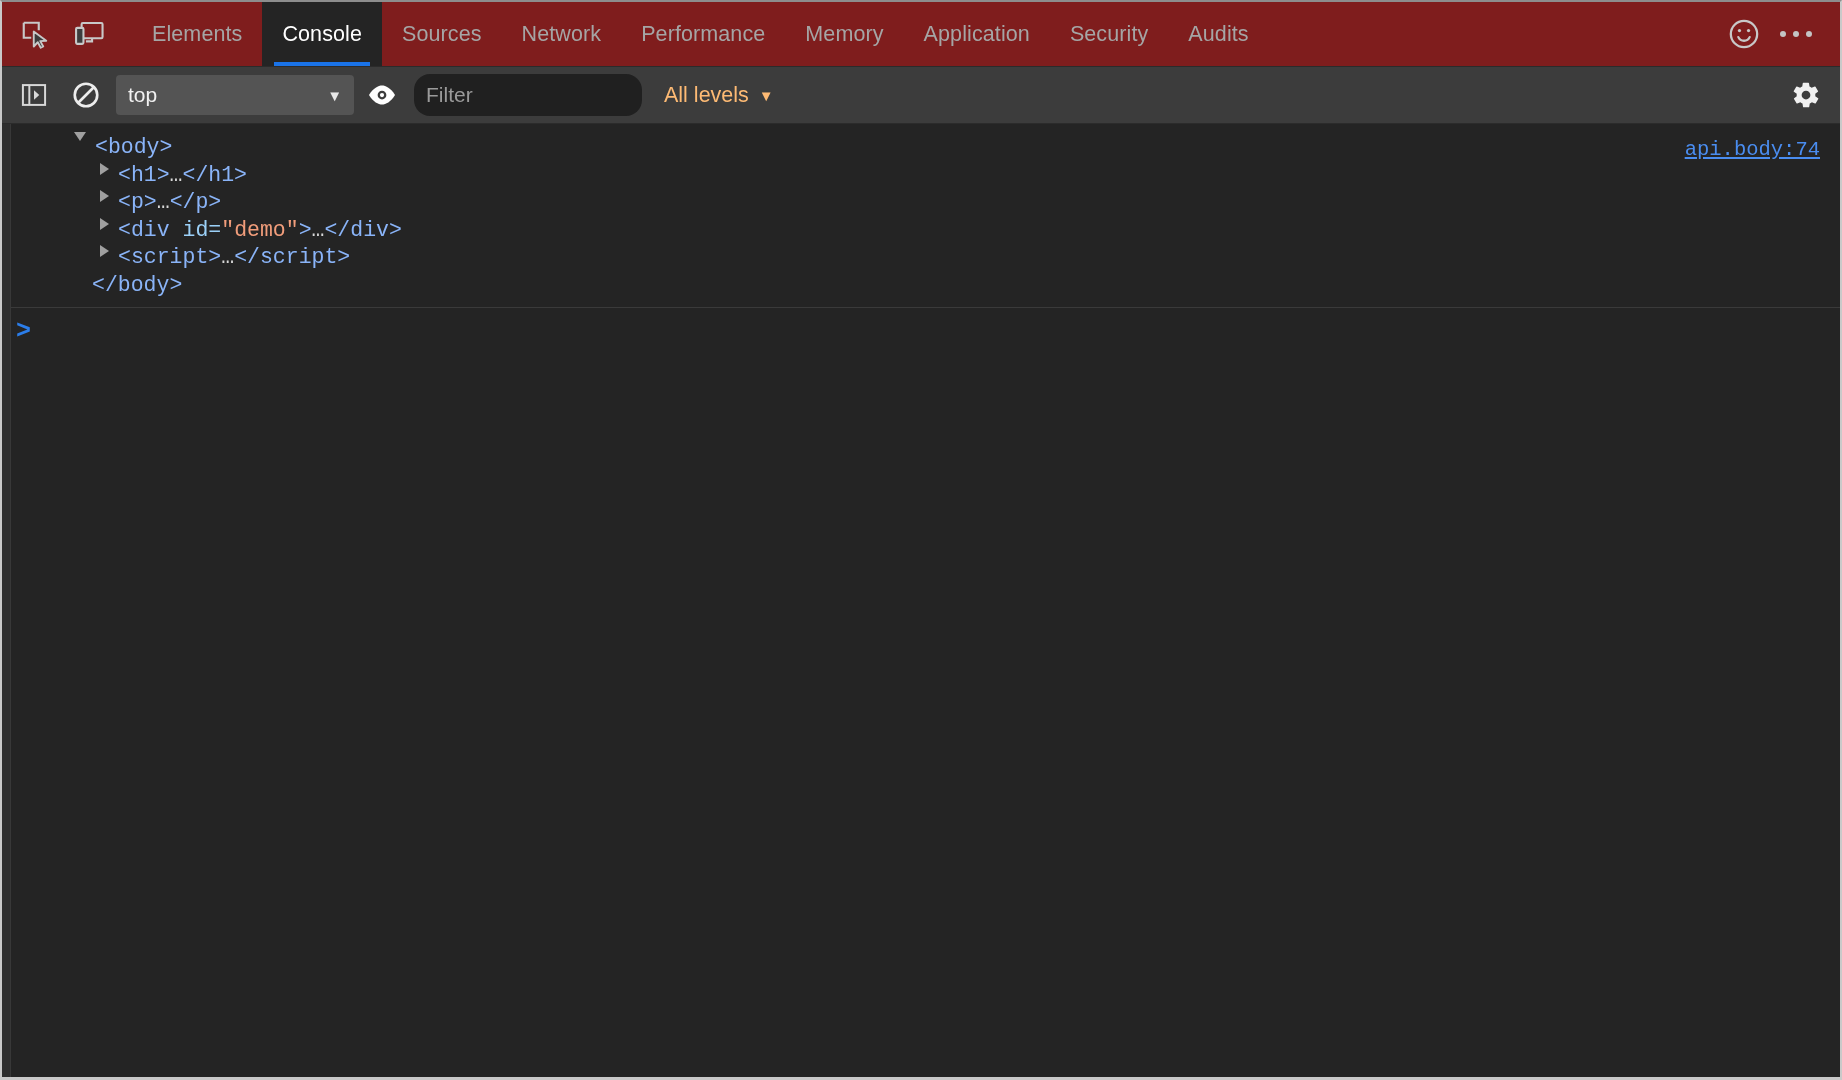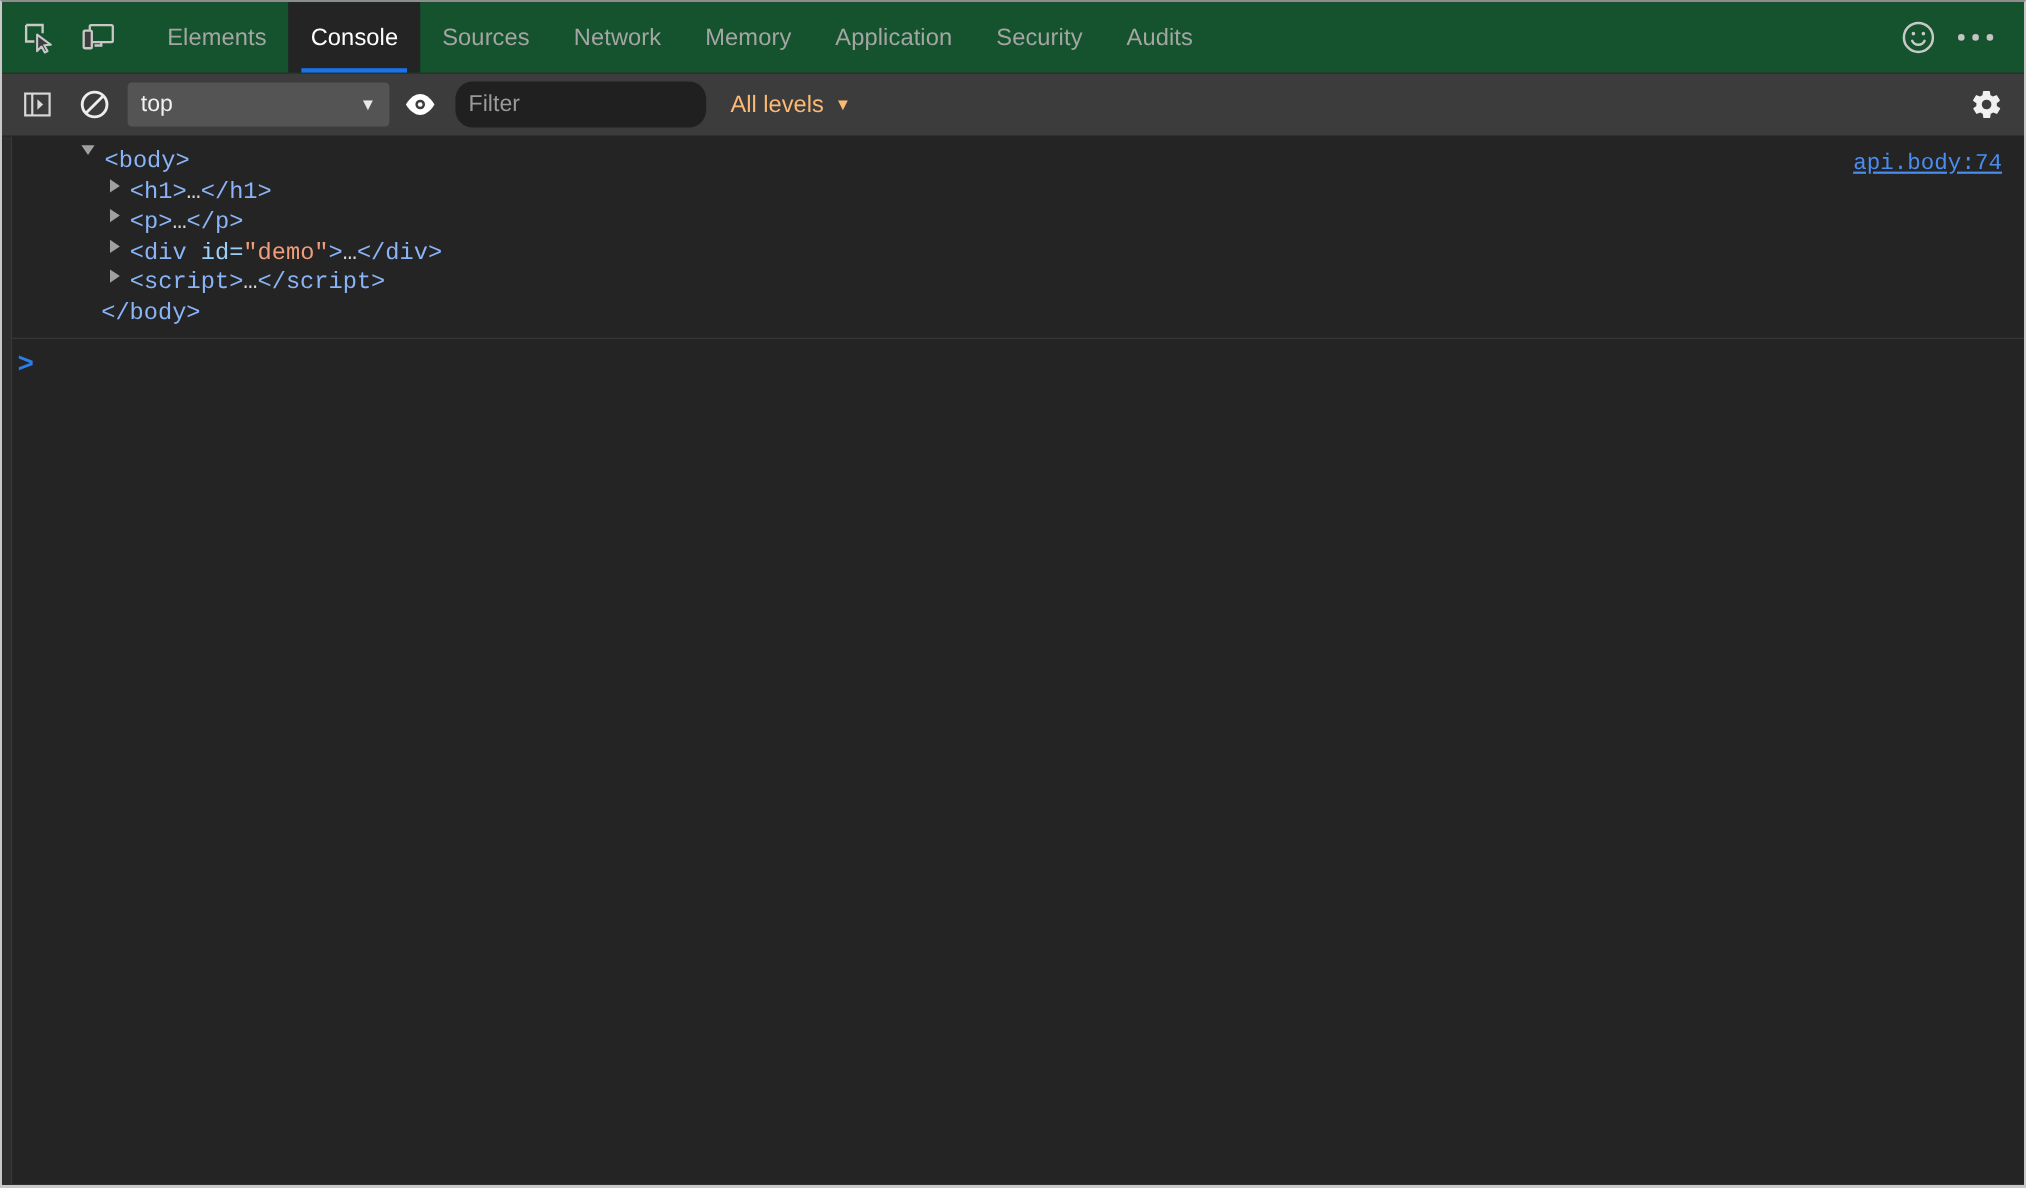--- a/index.html
+++ b/index.html
@@ -25,21 +25,21 @@
     border-right: 2px solid #c9c9c9;
     border-bottom: 3px solid #c9c9c9;
     border-top: 2px solid #8d8d8d;
     display: flex;
     flex-direction: column;
   }
 
   
   .tabbar {
     height: 64px;
-    background: #14532d;
+    background: #7f1d1d;
     display: flex;
     align-items: stretch;
     flex: 0 0 auto;
     border-bottom: 1px solid #2b2b2b;
     position: relative;
   }
   .tb-icon {
     width: 54px;
     display: flex;
     align-items: center;
@@ -281,20 +281,23 @@
           <span>Elements</span>
         </div>
       <div class="tab active">
           <span>Console</span>
         </div>
       <div class="tab">
           <span>Sources</span>
         </div>
       <div class="tab">
           <span>Network</span>
+        </div>
+      <div class="tab">
+          <span>Performance</span>
         </div>
       <div class="tab">
           <span>Memory</span>
         </div>
       <div class="tab">
           <span>Application</span>
         </div>
       <div class="tab">
           <span>Security</span>
         </div>

